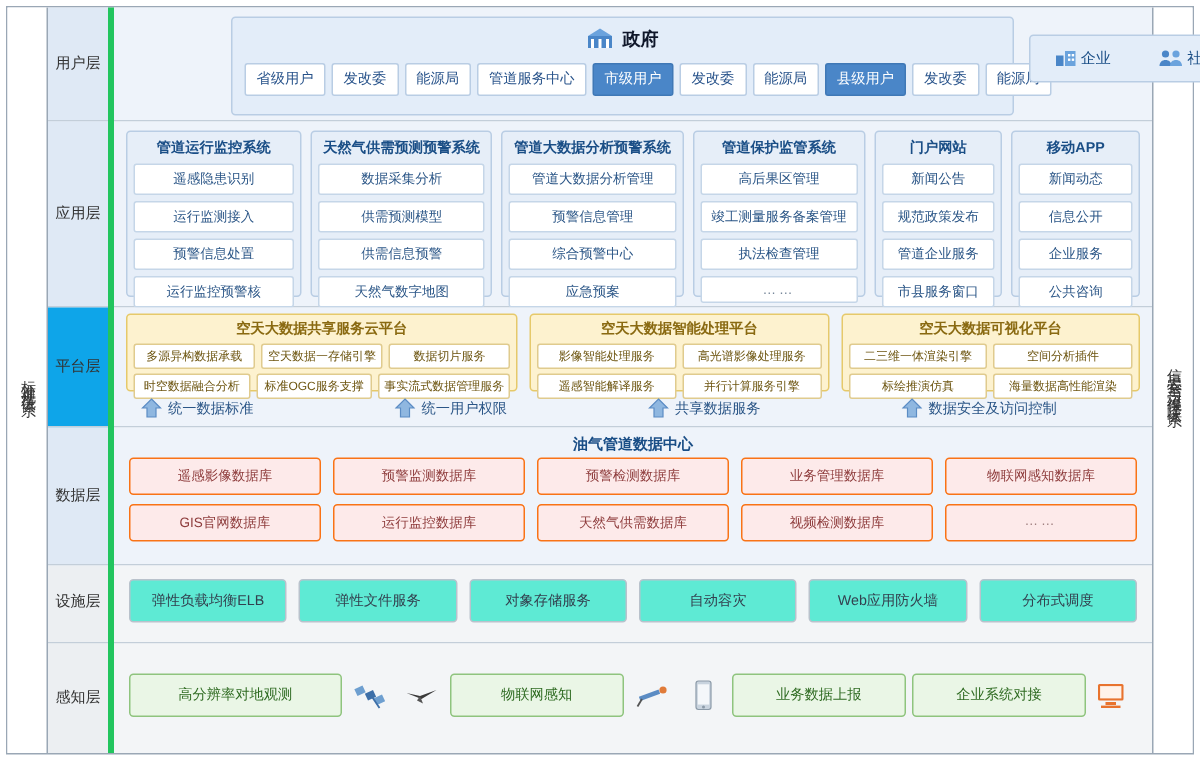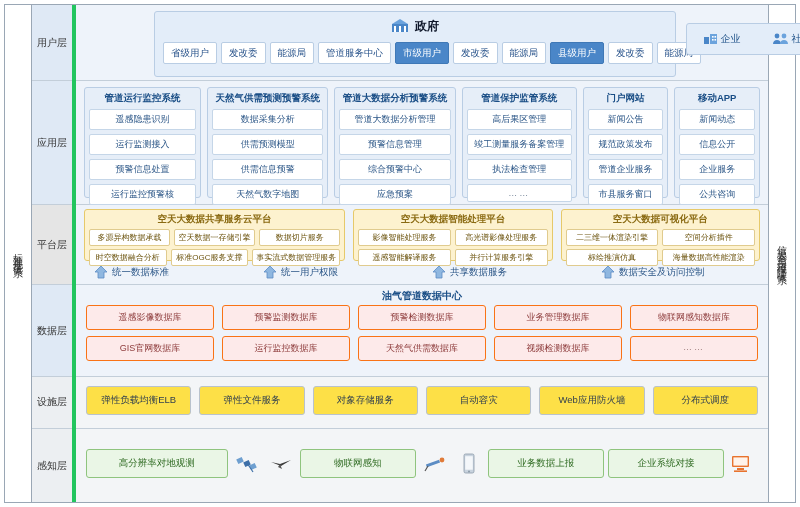--- a/index.html
+++ b/index.html
@@ -55,21 +55,21 @@
   
   .r-user{height:76px;background:#eef3fa;}
   .r-app{height:124px;background:#eef3fa;}
   .r-plat{height:80px;background:#eef3fa;}
   .r-data{height:92px;background:#eef3fa;}
   .r-infra{height:52px;background:#f3f5f7;}
   .r-sense{height:73px;background:#f3f5f7;}
 
   .lbl-user{height:76px;background:#dfe9f5;}
   .lbl-app{height:124px;background:#dfe9f5;}
-  .lbl-plat{height:80px;background:#e5e5e5;}
+  .lbl-plat{height:80px;background:#0ea5e9;}
   .lbl-data{height:92px;background:#dfe9f5;}
   .lbl-infra{height:52px;background:#eceff2;font-family:Liberation Mono, monospace;}
   .lbl-sense{height:73px;background:#eceff2;}
 
   
   .gov-box{
     position:absolute;left:78px;top:6px;width:520px;height:64px;
     background:#e3edf9;border:1px solid #b9cde4;border-radius:3px;
   }
   .gov-title{
@@ -164,21 +164,21 @@
     text-align:center;font-size:9px;color:#8e3c3c;padding:5px 2px;white-space:nowrap;
   }
   .dchip.dots{color:#a08080;letter-spacing:2px;}
 
   
   .infra-wrap{
     position:absolute;left:10px;right:10px;top:9px;
     display:flex;gap:8px;
   }
   .ichip{
-    flex:1;background:#fde047;border:1px solid #b9c2cc;border-radius:3px;
+    flex:1;background:#5eead4;border:1px solid #b9c2cc;border-radius:3px;
     text-align:center;font-size:9.5px;color:#33414f;padding:7px 2px;white-space:nowrap;
   }
 
   
   .sense-wrap{
     position:absolute;left:10px;right:10px;top:20px;
     display:flex;align-items:center;gap:4px;justify-content:space-between;
   }
   .schip{
     background:#eaf6e6;border:1px solid #8fc47e;border-radius:3px;

